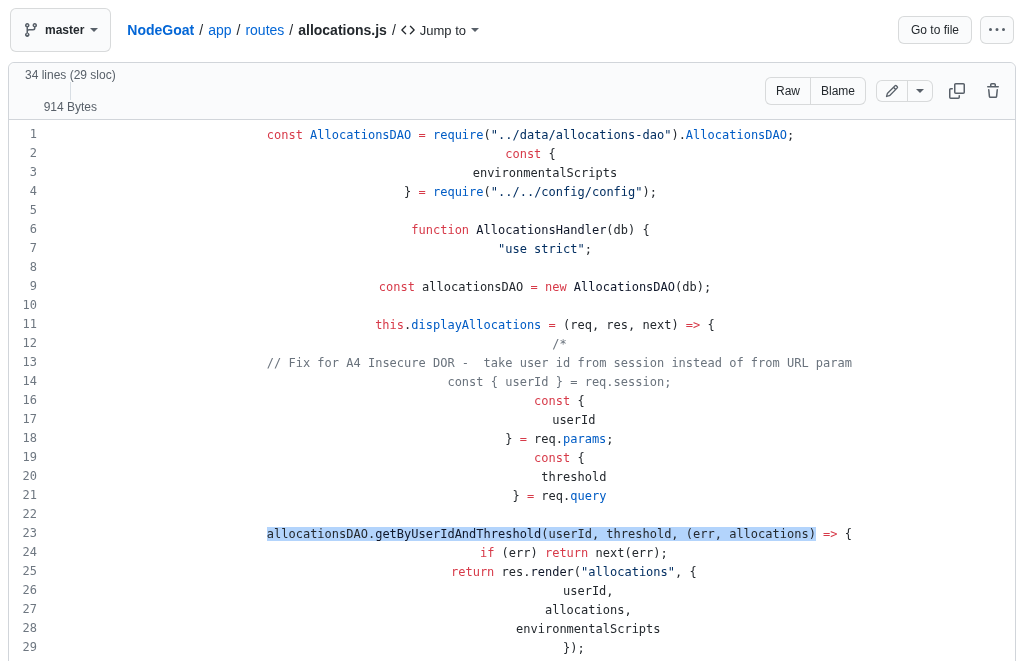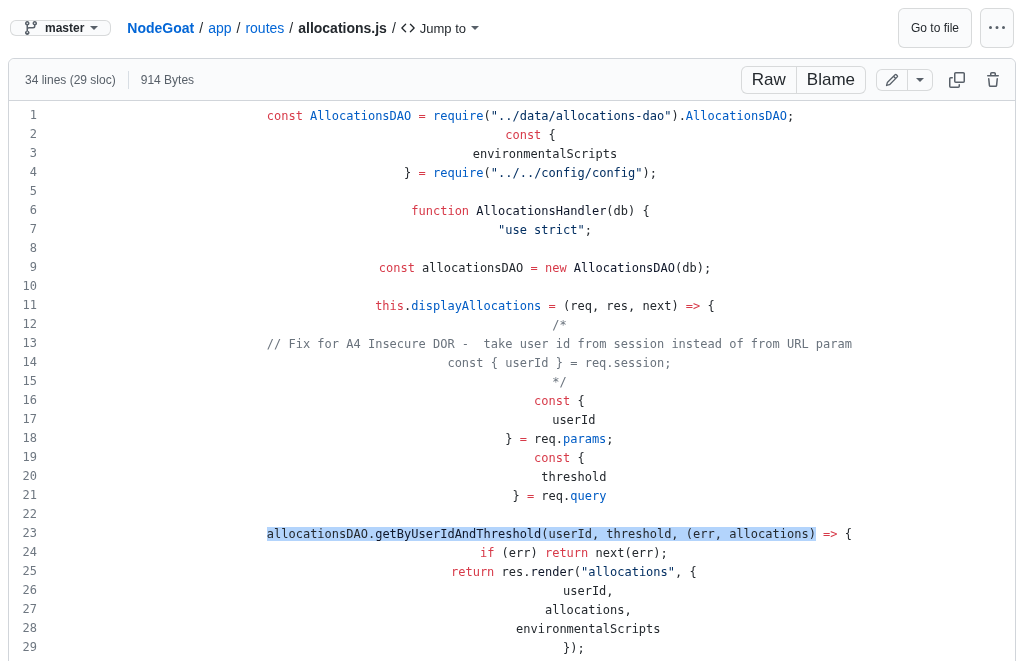--- a/index.html
+++ b/index.html
@@ -6,56 +6,56 @@
   html,body { margin:0; padding:0; }
   body {
     width:1024px; height:661px; overflow:hidden;
     background:#ffffff; color:#24292e;
     font-family:"Liberation Sans","DejaVu Sans",sans-serif;
   }
   
   .top-bar { display:flex; align-items:center; justify-content:space-between; padding:8px 10px; }
   .top-left { display:flex; align-items:center; gap:16px; }
   .branch-btn {
-    display:inline-flex; align-items:center; gap:6px; height:16px;
+    display:inline-flex; align-items:center; gap:6px; height:44px;
     padding:0 12px; font-size:12px; font-weight:600; color:#24292e;
     background:#fafbfc; border:1px solid rgba(27,31,35,0.15); border-radius:6px; cursor:pointer;
   }
   .branch-btn svg { fill:#586069; }
   .caret { width:0; height:0; display:inline-block;
     border-top:4px solid #586069; border-left:4px solid transparent; border-right:4px solid transparent; }
   .breadcrumb { display:flex; align-items:center; gap:5px; font-size:14px; }
   .bc-link { color:#0366d6; cursor:pointer; }
   .bc-repo { font-weight:700; }
   .bc-sep { color:#24292e; }
   .bc-file { font-weight:600; color:#24292e; }
   .jump-to { display:inline-flex; align-items:center; gap:5px; font-size:13px; color:#24292e; cursor:pointer; }
   .jump-to svg { fill:#24292e; }
   .top-right { display:flex; align-items:center; gap:8px; }
   .btn {
-    display:inline-flex; align-items:center; justify-content:center; height:40px;
+    display:inline-flex; align-items:center; justify-content:center; height:28px;
     padding:0 12px; font-size:12px; color:#24292e; background:#fafbfc;
     border:1px solid rgba(27,31,35,0.15); border-radius:6px; cursor:pointer;
   }
   .btn-icon-only { padding:0 8px; }
   .btn-icon-only svg { fill:#586069; }
 
   
   .file-box { margin:2px 8px 8px; border:1px solid #d1d5da; border-radius:6px; background:#fff; }
   .file-header {
     display:flex; align-items:center; justify-content:space-between;
     background:#fafbfc; border-bottom:1px solid #d1d5da;
     padding:5px 10px; border-radius:6px 6px 0 0; min-height:42px;
   }
-  .file-info { display:flex; align-items:center; font-size:12px; color:#586069; padding-left:6px; }
+  .file-info { display:flex; align-items:center; font-size:12px; color:#586069; padding-left:6px;flex-direction:column; }
   .file-info-divider { width:1px; height:18px; background:#d8dee4; margin:0 12px; }
   .file-actions { display:flex; align-items:center; }
   .seg-group { display:inline-flex; }
   .seg-btn {
-    font-size:17px; line-height:20px; padding:3px 10px; color:#24292e;
+    font-size:12px; line-height:20px; padding:3px 10px; color:#24292e;
     background:#fafbfc; border:1px solid rgba(27,31,35,0.15); cursor:pointer;
   }
   .seg-first { border-radius:6px 0 0 6px; }
   .seg-last { border-radius:0 6px 6px 0; margin-left:-1px; }
   .edit-group { display:inline-flex; margin-left:10px; }
   .icon-seg { display:inline-flex; align-items:center; padding:3px 8px; background:#fafbfc;
     border:1px solid rgba(27,31,35,0.15); cursor:pointer; }
   .icon-seg svg { fill:#586069; }
   .ghost-btn { display:inline-flex; align-items:center; padding:4px; margin-left:12px;
     background:transparent; border:none; cursor:pointer; }
@@ -216,24 +216,20 @@
           </tr>
           <tr>
             <td class="line-num">13</td>
             <td class="line-code"><span class="tk-c">        // Fix for A4 Insecure DOR -  take user id from session instead of from URL param</span></td>
           </tr>
           <tr>
             <td class="line-num">14</td>
             <td class="line-code"><span class="tk-c">        const { userId } = req.session;</span></td>
           </tr>
           <tr>
-            <td class="line-num">15</td>
-            <td class="line-code"><span class="tk-c">        */</span></td>
-          </tr>
-          <tr>
             <td class="line-num">16</td>
             <td class="line-code"><span class="tk-p">        </span><span class="tk-k">const</span><span class="tk-p"> {</span></td>
           </tr>
           <tr>
             <td class="line-num">17</td>
             <td class="line-code"><span class="tk-p">            userId</span></td>
           </tr>
           <tr>
             <td class="line-num">18</td>
             <td class="line-code"><span class="tk-p">        } </span><span class="tk-k">=</span><span class="tk-p"> req.</span><span class="tk-v">params</span><span class="tk-p">;</span></td>

